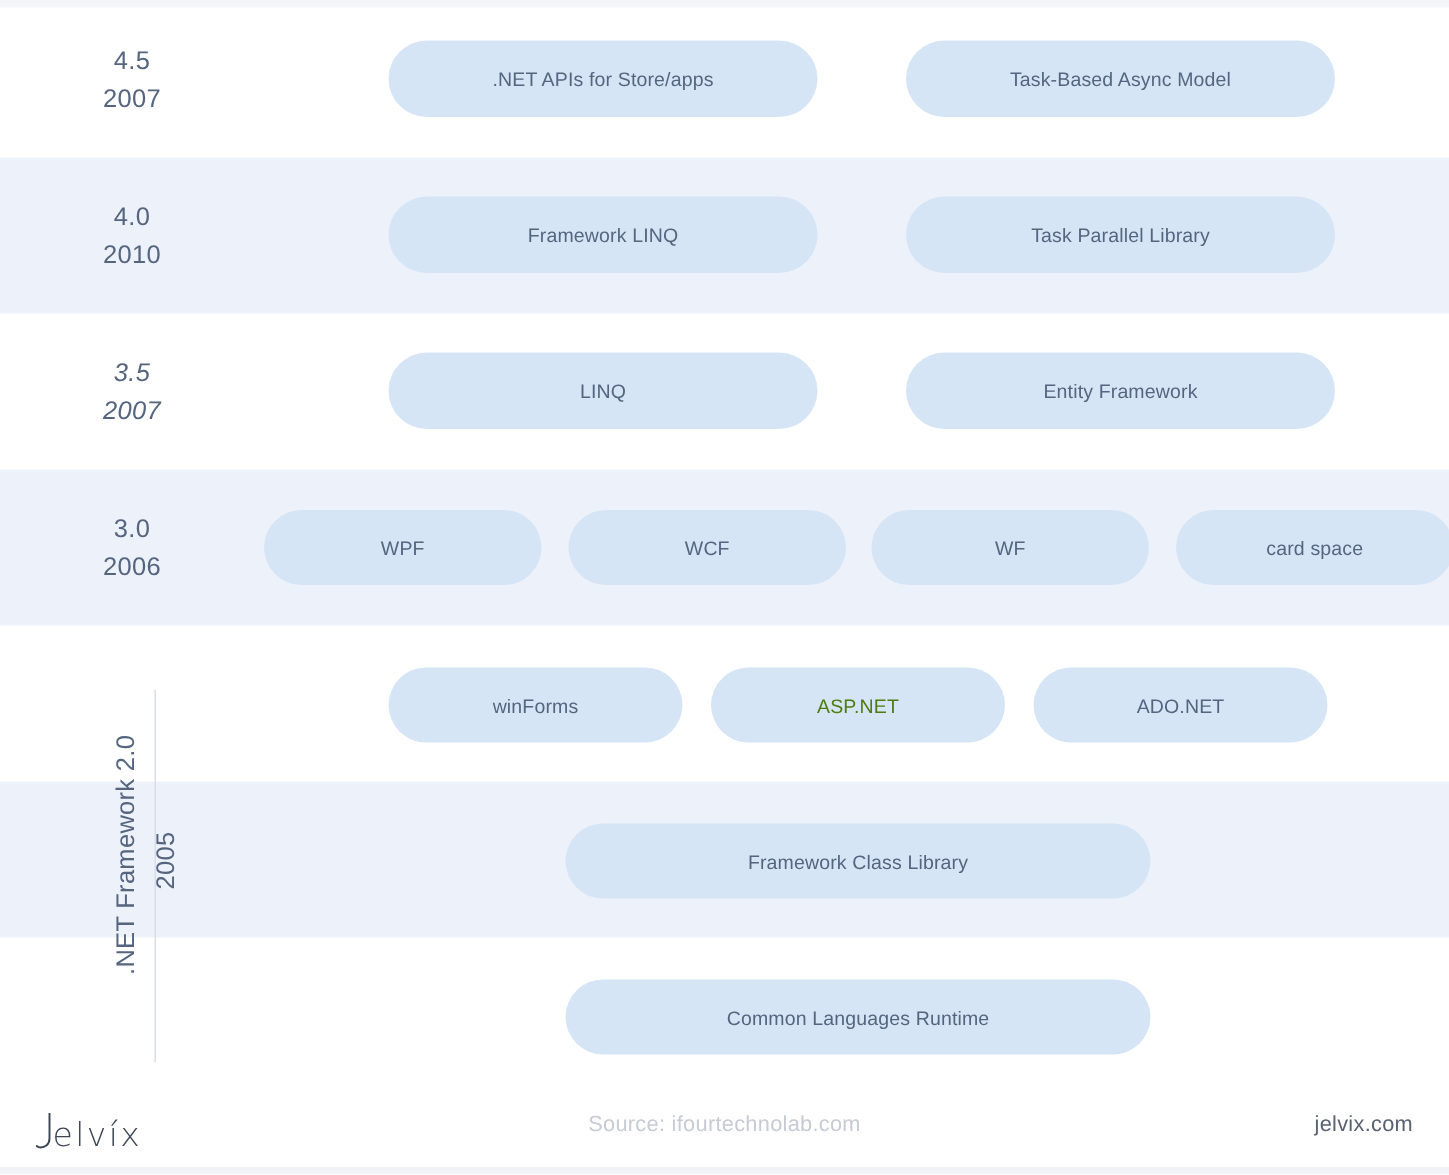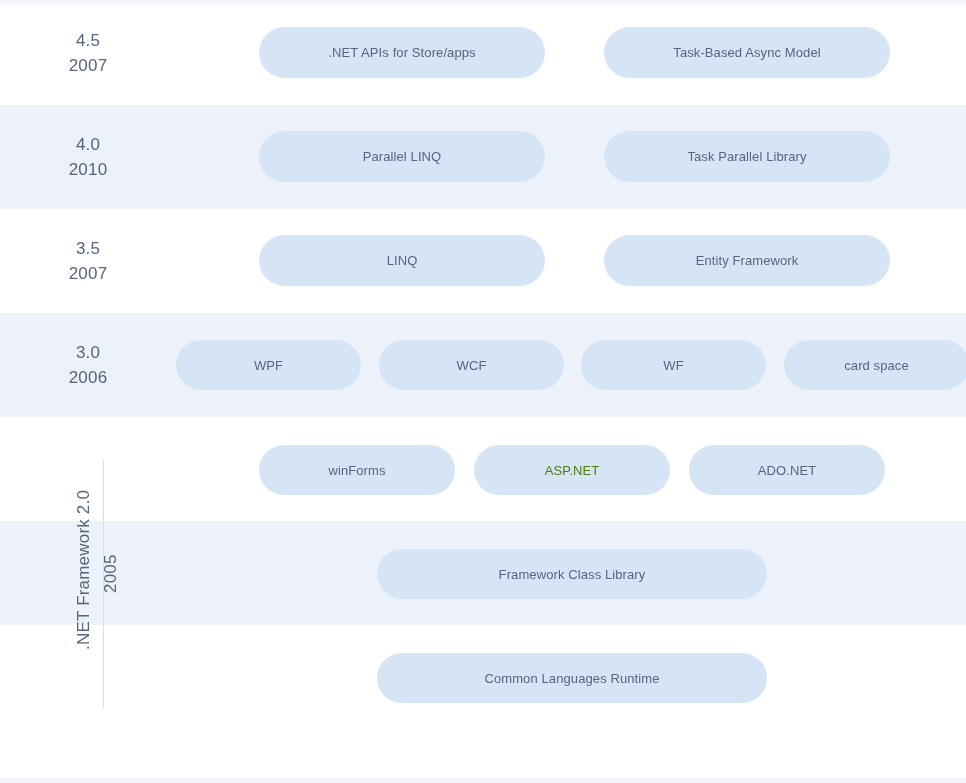--- a/index.html
+++ b/index.html
@@ -191,51 +191,63 @@
 
     <div id="version-labels-layer">
         <div class="ver-label" style="top: 28px;">
           <span class="v-num">4.5</span>
           <span class="v-year">2007</span>
         </div>
         <div class="ver-label" style="top: 132px;">
           <span class="v-num">4.0</span>
           <span class="v-year">2010</span>
         </div>
-        <div class="ver-label" style="top: 236px;">
+        <div class="ver-label" style="top: 236px; font-style: italic;">
           <span class="v-num">3.5</span>
           <span class="v-year">2007</span>
         </div>
         <div class="ver-label" style="top: 340px;">
           <span class="v-num">3.0</span>
           <span class="v-year">2006</span>
         </div>
       </div>
 
     <div class="group-label">
       <span class="rot-title">.NET Framework 2.0</span>
       <span class="rot-year">2005</span>
     </div>
     <div class="group-divider"></div>
 
     <div id="pills-layer">
         <div class="pill" style="left: 219px; top: 27px; width: 286px; height: 51px; background: rgb(214, 229, 246); color: rgb(85, 101, 127);">.NET APIs for Store/apps</div>
         <div class="pill" style="left: 564px; top: 27px; width: 286px; height: 51px; background: rgb(214, 229, 246); color: rgb(85, 101, 127);">Task-Based Async Model</div>
-        <div class="pill" style="left: 219px; top: 131px; width: 286px; height: 51px; background: rgb(214, 229, 246); color: rgb(85, 101, 127);">Parallel LINQ</div>
+        <div class="pill" style="left: 219px; top: 131px; width: 286px; height: 51px; background: rgb(214, 229, 246); color: rgb(85, 101, 127);">Framework LINQ</div>
         <div class="pill" style="left: 564px; top: 131px; width: 286px; height: 51px; background: rgb(214, 229, 246); color: rgb(85, 101, 127);">Task Parallel Library</div>
         <div class="pill" style="left: 219px; top: 235px; width: 286px; height: 51px; background: rgb(214, 229, 246); color: rgb(85, 101, 127);">LINQ</div>
         <div class="pill" style="left: 564px; top: 235px; width: 286px; height: 51px; background: rgb(214, 229, 246); color: rgb(85, 101, 127);">Entity Framework</div>
         <div class="pill" style="left: 136px; top: 340px; width: 185px; height: 50px; background: rgb(214, 229, 246); color: rgb(85, 101, 127);">WPF</div>
         <div class="pill" style="left: 339px; top: 340px; width: 185px; height: 50px; background: rgb(214, 229, 246); color: rgb(85, 101, 127);">WCF</div>
         <div class="pill" style="left: 541px; top: 340px; width: 185px; height: 50px; background: rgb(214, 229, 246); color: rgb(85, 101, 127);">WF</div>
         <div class="pill" style="left: 744px; top: 340px; width: 185px; height: 50px; background: rgb(214, 229, 246); color: rgb(85, 101, 127);">card space</div>
         <div class="pill" style="left: 219px; top: 445px; width: 196px; height: 50px; background: rgb(214, 229, 246); color: rgb(85, 101, 127);">winForms</div>
         <div class="pill" style="left: 434px; top: 445px; width: 196px; height: 50px; background: rgb(214, 229, 246); color: #4d7c0f;">ASP.NET</div>
         <div class="pill" style="left: 649px; top: 445px; width: 196px; height: 50px; background: rgb(214, 229, 246); color: rgb(85, 101, 127);">ADO.NET</div>
         <div class="pill" style="left: 337px; top: 549px; width: 390px; height: 50px; background: rgb(214, 229, 246); color: rgb(85, 101, 127);">Framework Class Library</div>
         <div class="pill" style="left: 337px; top: 653px; width: 390px; height: 50px; background: rgb(214, 229, 246); color: rgb(85, 101, 127);">Common Languages Runtime</div>
       </div>
 
   </div>
 
+  <div class="footer">
+    <div class="logo">
+      <span class="j-mark">
+        <svg width="11" height="24" viewBox="0 0 11 24" aria-hidden="true">
+          <path d="M9 0 L9 17 C9 21 6 23 3 23 C2 23 1 22.5 0.5 22" fill="none" stroke="#3d4654" stroke-width="1.3" stroke-linecap="round"></path>
+        </svg>
+      </span>
+      <span class="logo-rest">elvíx</span>
+    </div>
+    <div class="source-note">Source: ifourtechnolab.com</div>
+    <div class="site-url">jelvix.com</div>
+  </div>
 
   <div class="bottom-edge"></div>
 </div>
 
 </body></html>

